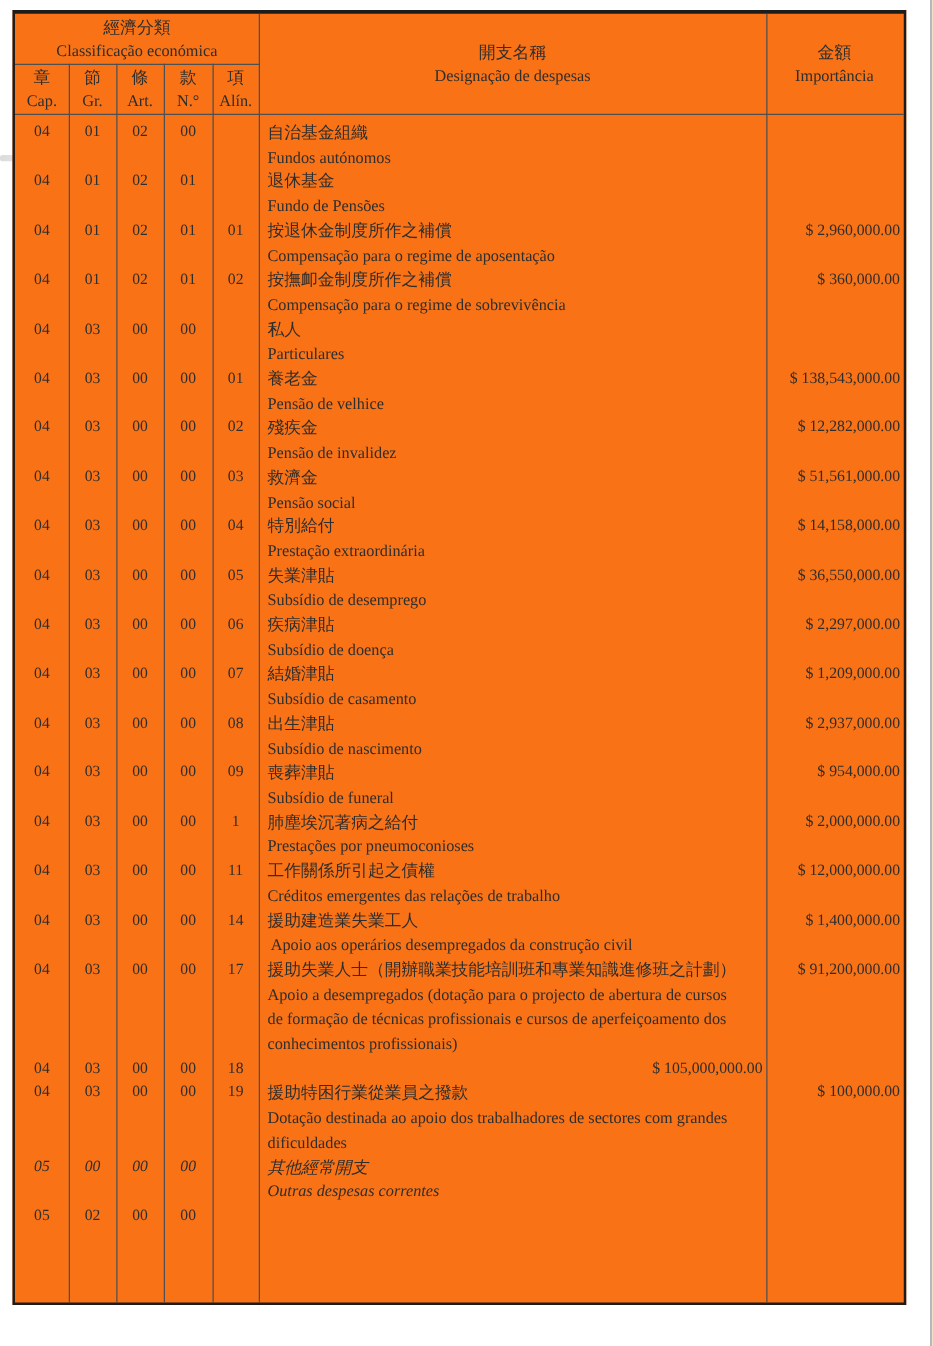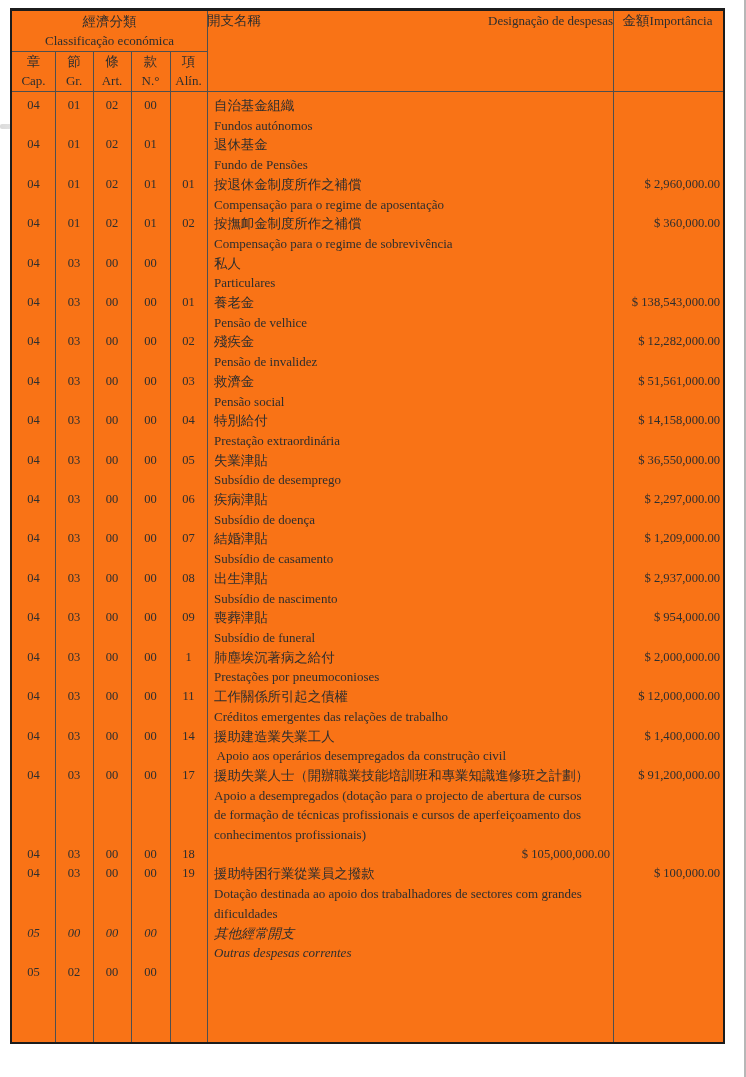--- a/index.html
+++ b/index.html
@@ -27,22 +27,22 @@
   .v158{left:158px;top:40px;bottom:0;}
   .v195{left:195px;top:0;bottom:0;}
   .v601{left:601px;top:0;bottom:0;}
   
   .hline{position:absolute;height:1px;background:#4f4f4f;}
   .h-econ{top:40px;left:0;width:196px;}
   .h-sep{top:80px;left:0;right:0;}
   
   .hcell{position:absolute;text-align:center;box-sizing:border-box;}
   .econ-group{left:0;top:0;width:195px;height:40px;padding-top:1px;}
-  .desig-h{left:195px;top:0;width:406px;height:80px;display:flex;flex-direction:row;justify-content:space-between;}
-  .amt-h{left:601px;top:0;width:109px;height:80px;display:flex;flex-direction:row;justify-content:center;}
+  .desig-h{left:195px;top:0;width:406px;height:80px;display:flex;flex-direction:column;justify-content:center;}
+  .amt-h{left:601px;top:0;width:109px;height:80px;display:flex;flex-direction:column;justify-content:center;}
   .hsub{top:40px;height:40px;padding-top:1px;}
   .c0{left:0;width:43px;}
   .c1{left:43px;width:38px;}
   .c2{left:81px;width:38px;}
   .c3{left:119px;width:39px;}
   .c4{left:158px;width:37px;}
   .zh-h{font-size:13.5px;line-height:19px;}
   .pt-h{font-size:13px;line-height:19px;}
   
   .tbody{

